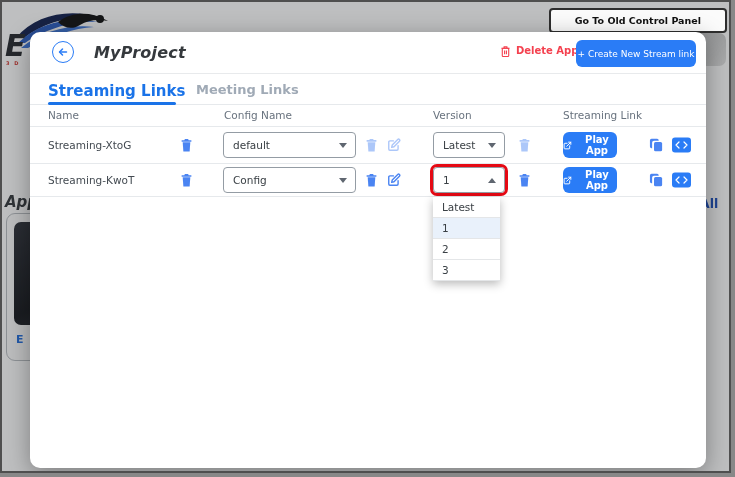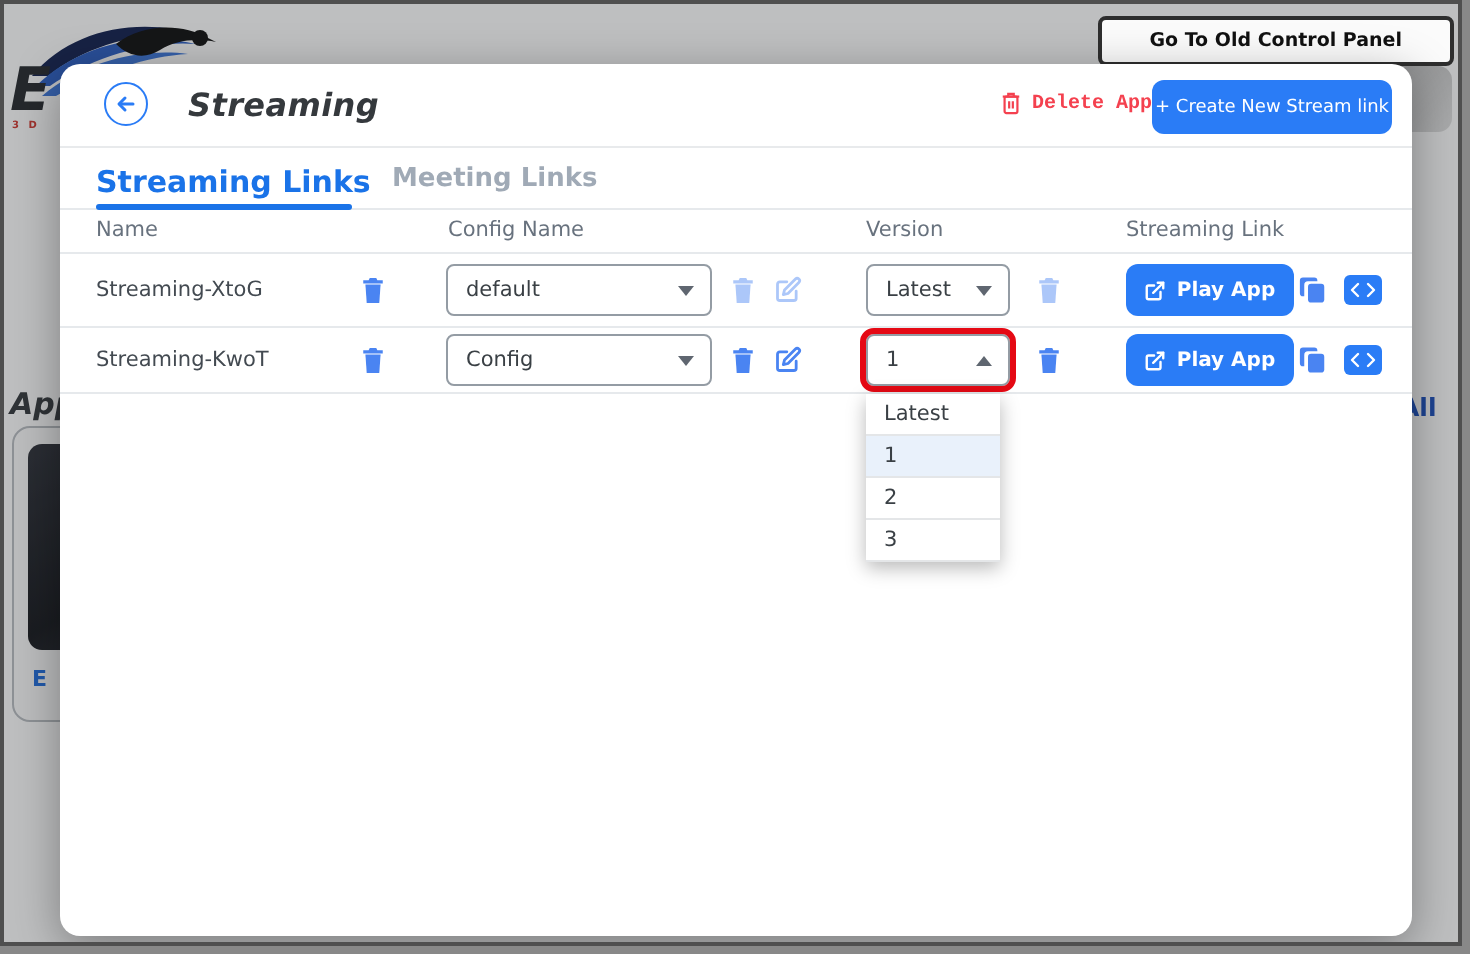--- a/index.html
+++ b/index.html
@@ -19,21 +19,21 @@
   .app-card-link { position:absolute; left:9px; top:119px; font-size:11px; font-weight:700; color:#1f6ee0; }
 
   
   .overlay { position:absolute; inset:0; background:rgba(40,42,45,0.30); z-index:4; }
 
   
   .modal { position:absolute; left:28px; top:30px; width:676px; height:436px; background:#fff; border-radius:10px; box-shadow:0 6px 24px rgba(0,0,0,.35); z-index:10; }
   .modal-header { position:absolute; left:0; top:0; width:100%; height:42px; border-bottom:1px solid #e8eaec; }
   .back-btn { position:absolute; left:22px; top:9px; width:22px; height:22px; border-radius:50%; border:1.5px solid #2a7cf6; background:#fff; display:flex; align-items:center; justify-content:center; cursor:pointer; }
   .modal-title { position:absolute; left:64px; top:11px; font-size:16px; font-weight:800; font-style:italic; color:#35393d; letter-spacing:.2px; }
-  .delete-app { position:absolute; left:470px; top:13px; display:flex; align-items:flex-end; gap:5px; color:#f4414f; font-size:10px; font-weight:700; cursor:pointer;font-family:Liberation Mono, monospace; }
+  .delete-app { position:absolute; left:470px; top:13px; display:flex; align-items:flex-start; gap:5px; color:#f4414f; font-size:10px; font-weight:700; cursor:pointer; }
   .create-btn { position:absolute; left:546px; top:8px; width:120px; height:27px; background:#2a7cf6; border:none; border-radius:6px; color:#fff; font-family:inherit; font-size:9px; font-weight:400; white-space:nowrap; cursor:pointer; }
 
   .tabs { position:absolute; left:0; top:42px; width:100%; height:31px; border-bottom:1px solid #e6e9ec; }
   .tab { position:absolute; top:8px; font-weight:700; cursor:pointer; }
   .tab-active { left:18px; font-size:15px; color:#1a73e8; }
   .tab-underline { position:absolute; left:18px; top:28px; width:128px; height:3px; background:#1a73e8; border-radius:2px; }
   .tab-inactive { left:166px; font-size:13px; color:#a0aab6; }
 
   .thead { position:absolute; left:0; top:73px; width:100%; height:22px; border-bottom:1px solid #e6e9ec; font-size:10.5px; color:#68727e; }
   .thead span { position:absolute; top:4px; }
@@ -48,21 +48,21 @@
   .pos-trash1 { left:150px; } .pos-trash2 { left:335px; } .pos-edit { left:357px; } .pos-trash3 { left:488px; }
   .pos-copy { left:619px; } .pos-embed { left:642px; }
   .select { position:absolute; top:50%; transform:translateY(-50%); height:26px; border:1px solid #949ca4; border-radius:4px; background:#fff; display:flex; align-items:center; cursor:pointer; }
   .sel-config { left:193px; width:133px; }
   .sel-version { left:403px; width:72px; }
   .select .sel-text { font-size:10.5px; color:#3a4045; padding-left:9px; }
   .caret { position:absolute; right:8px; width:0; height:0; border-left:4px solid transparent; border-right:4px solid transparent; }
   .caret-down { border-top:5px solid #5f6670; }
   .caret-up { border-bottom:5px solid #5f6670; }
   .annotated { outline:3px solid #e50914; }
-  .play-btn { position:absolute; left:533px; top:50%; transform:translateY(-50%); width:84px; height:26px; background:#2a7cf6; border:none; border-radius:6px; color:#fff; display:flex; align-items:center; justify-content:center; gap:5px; font-family:inherit; font-size:10px; font-weight:700; cursor:pointer; }
+  .play-btn { position:absolute; left:533px; top:50%; transform:translateY(-50%); width:54px; height:26px; background:#2a7cf6; border:none; border-radius:6px; color:#fff; display:flex; align-items:center; justify-content:center; gap:5px; font-family:inherit; font-size:10px; font-weight:700; cursor:pointer; }
   .embed-btn { width:19px; height:15px; background:#2a7cf6; border-radius:3px; align-items:center; justify-content:center; color:#fff; }
 
   .dropdown { position:absolute; left:403px; top:165px; width:67px; background:#fff; box-shadow:0 3px 9px rgba(0,0,0,.28); z-index:12; }
   .dd-item { height:21px; line-height:21px; padding-left:9px; font-size:10.5px; color:#3a4045; border-bottom:1px solid #e4e6e8; cursor:pointer; background:#fff; }
   .dd-item.selected { background:#e9f1fb; }
 
   svg { display:block; }
 </style>
 </head>
 <body>
@@ -93,21 +93,21 @@
 
   <div class="modal">
 
     <div class="modal-header">
       <div class="back-btn">
         <svg width="12" height="12" viewBox="0 0 24 24" fill="none" stroke="#2a7cf6" stroke-width="3" stroke-linecap="round" stroke-linejoin="round">
           <path d="M19 12H6"></path>
             <path d="M11 6l-6 6 6 6"></path>
         </svg>
       </div>
-      <div class="modal-title">Streaming</div>
+      <div class="modal-title">MyProject</div>
       <div class="delete-app">
         <svg width="11" height="13" viewBox="0 0 24 26" fill="none" stroke="#f4414f" stroke-width="2.4">
           <path d="M3 6h18"></path>
             <path d="M9 6V3h6v3"></path>
             <rect x="5" y="6" width="14" height="18" rx="2"></rect>
             <path d="M10 11v8M14 11v8"></path>
         </svg>
         <span>Delete App</span>
       </div>
       <button class="create-btn"><span>+</span> <span>Create New Stream link</span></button>

